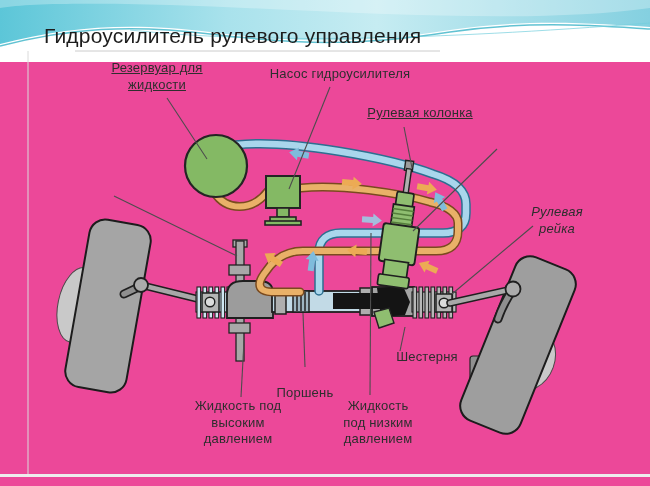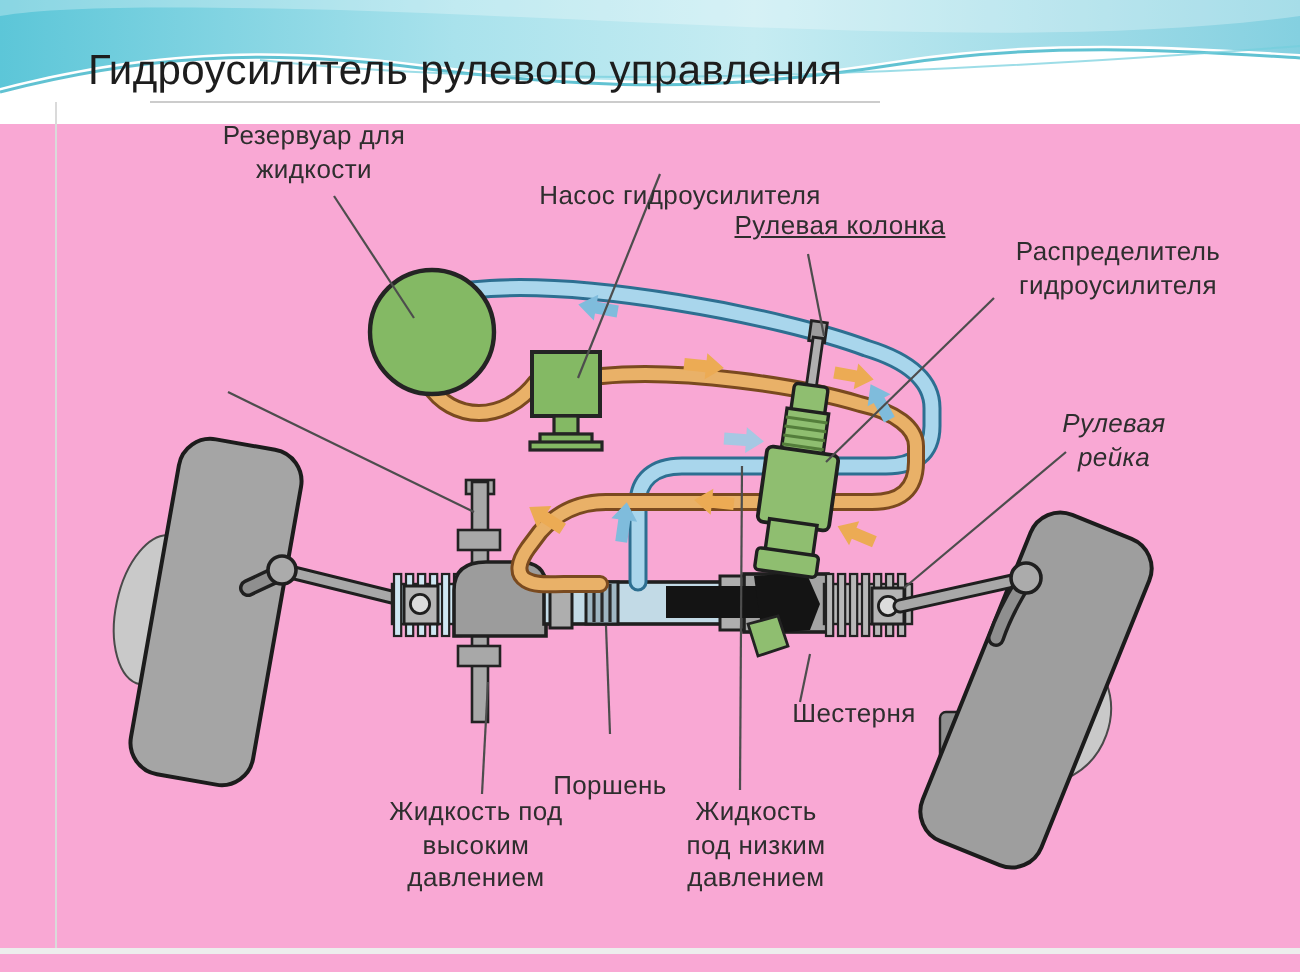--- a/index.html
+++ b/index.html
@@ -1,16 +1,16 @@
 <!DOCTYPE html>
 <html><head>
 <meta charset="utf-8">
 <style>
   html,body{margin:0;padding:0;background:#fff;}
-  #slide{position:relative;width:650px;height:486px;overflow:hidden;background:#f9a8d4;
+  #slide{position:relative;width:650px;height:486px;overflow:hidden;background:#ec4899;
          font-family:"Liberation Sans",sans-serif;}
   #title{position:absolute;left:44px;top:24px;font-size:21px;color:#1d1d1d;letter-spacing:.2px;}
   .lbl{position:absolute;font-size:13px;line-height:1.28;letter-spacing:.2px;color:#2e2e2e;
        white-space:pre-line;text-align:center;}
   svg{position:absolute;left:0;top:0;}
 </style>
 </head>
 <body>
 
 <div id="slide">
@@ -162,26 +162,24 @@
       <line x1="533" y1="226" x2="452" y2="294"></line>
       <line x1="305" y1="367" x2="303" y2="313"></line>
       <line x1="400" y1="351" x2="405" y2="327"></line>
       <line x1="241" y1="397" x2="244" y2="341"></line>
       <line x1="370" y1="395" x2="371" y2="233"></line>
     </g>
   </svg>
 
   <div id="title">Гидроусилитель рулевого управления</div>
 
-  <div class="lbl" style="left:87px;top:60px;width:140px;">Резервуар для
+  <div class="lbl" style="left:87px;top:60px;width:140px;text-decoration:underline;">Резервуар для
 жидкости</div>
-  <div class="lbl" style="left:250px;top:66px;width:180px;margin-top:24px;">Насос гидроусилителя</div>
+  <div class="lbl" style="left:250px;top:66px;width:180px;">Насос гидроусилителя</div>
   <div class="lbl" style="left:355px;top:105px;width:130px;text-decoration:underline;">Рулевая колонка</div>
-  <div class="lbl" style="left:490px;top:118px;width:138px;">Распределитель
-гидроусилителя</div>
   <div class="lbl" style="left:514px;top:204px;width:86px;font-style:italic;">Рулевая
 рейка</div>
   <div class="lbl" style="left:266px;top:349px;width:78px;margin-top:36px;">Поршень</div>
   <div class="lbl" style="left:387px;top:349px;width:80px;text-align:center;">Шестерня</div>
   <div class="lbl" style="left:181px;top:398px;width:114px;">Жидкость под
 высоким
 давлением</div>
   <div class="lbl" style="left:326px;top:398px;width:104px;">Жидкость
 под низким
 давлением</div>

